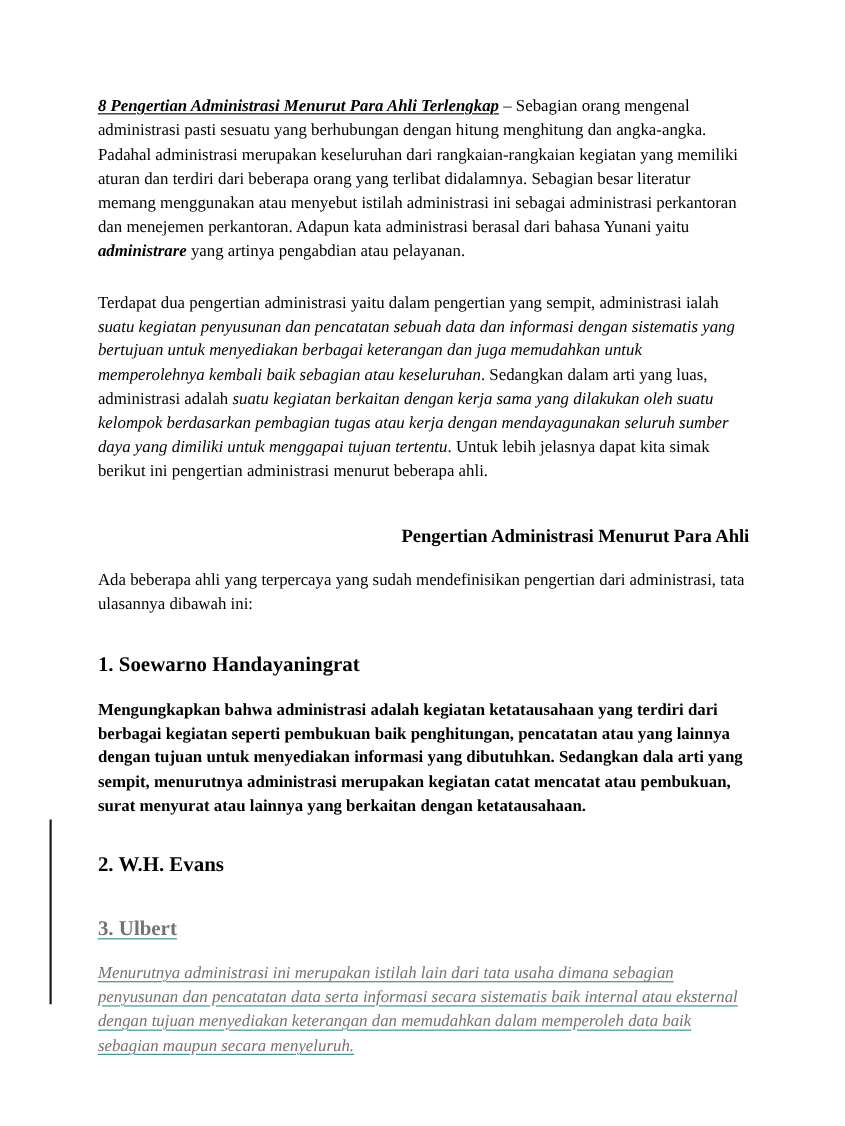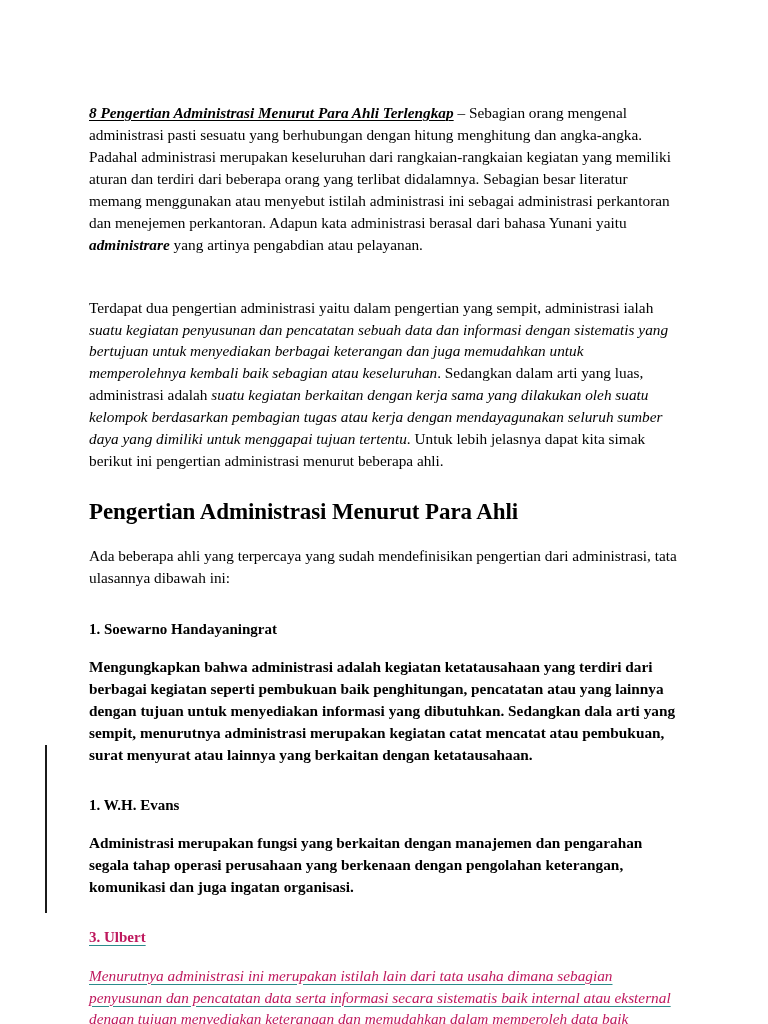--- a/index.html
+++ b/index.html
@@ -33,49 +33,50 @@
   .change-bar {
     position: absolute;
     left: 45px;
     top: 745px;
     width: 1.5px;
     height: 168px;
     background: #1b1b1b;
   }
 
   p {
-    margin: 16px 0 16px 0;
+    margin: 0 0 16px 0;
     font-size: 15.3px;
     line-height: 1.435;
     text-align: left;
   }
 
   p.tight { margin-bottom: 15px; font-weight: bold; }
   .i  { font-style: italic; }
   .bi { font-weight: bold; font-style: italic; }
   .u  { text-decoration: underline; text-decoration-thickness: 1px; text-underline-offset: 2px; }
 
   h1.section-heading {
-    font-size: 23px;
+    font-size: 17px;
     font-weight: bold;
     line-height: 1.2;
-    margin: 26px 0 19px 0;
+    margin: 38px 0 19px 0;
     letter-spacing: -0.1px;
+    text-align: right;
   }
 
   h2.expert-heading {
-    font-size: 15px;
+    font-size: 19px;
     font-weight: bold;
     line-height: 1.435;
     margin: 0 0 16px 0;
   }
 
   
   .teal {
-    color: #be185d;
+    color: #737373;
   }
   h2.expert-heading.teal,
   p.teal {
     text-decoration: underline;
     text-decoration-color: #2b8b8b;
     text-decoration-thickness: 1px;
     text-underline-offset: 2.5px;
   }
   p.teal {
     margin-bottom: 17px;
@@ -108,22 +109,21 @@
 
     <p>Ada beberapa ahli yang terpercaya yang sudah mendefinisikan pengertian dari administrasi, tata ulasannya dibawah ini:</p>
 
     <div class="spacer-md"></div>
 
     <h2 class="expert-heading">1. Soewarno Handayaningrat</h2>
     <p class="tight">Mengungkapkan bahwa administrasi adalah kegiatan ketatausahaan yang terdiri dari berbagai kegiatan seperti pembukuan baik penghitungan, pencatatan atau yang lainnya dengan tujuan untuk menyediakan informasi yang dibutuhkan. Sedangkan dala arti yang sempit, menurutnya administrasi merupakan kegiatan catat mencatat atau pembukuan, surat menyurat atau lainnya yang berkaitan dengan ketatausahaan.</p>
 
     <div class="spacer-md"></div>
 
-    <h2 class="expert-heading">1. W.H. Evans</h2>
-    <p class="tight">Administrasi merupakan fungsi yang berkaitan dengan manajemen dan pengarahan segala tahap operasi perusahaan yang berkenaan dengan pengolahan keterangan, komunikasi dan juga ingatan organisasi.</p>
+    <h2 class="expert-heading">2. W.H. Evans</h2>
 
     <div class="spacer-md"></div>
 
     <h2 class="expert-heading teal">3. Ulbert</h2>
     <p class="teal">Menurutnya administrasi ini merupakan istilah lain dari tata usaha dimana sebagian penyusunan dan pencatatan data serta informasi secara sistematis baik internal atau eksternal dengan tujuan menyediakan keterangan dan memudahkan dalam memperoleh data baik sebagian maupun secara menyeluruh.</p>
 
   </div>
 </div>
 
 </body></html>

